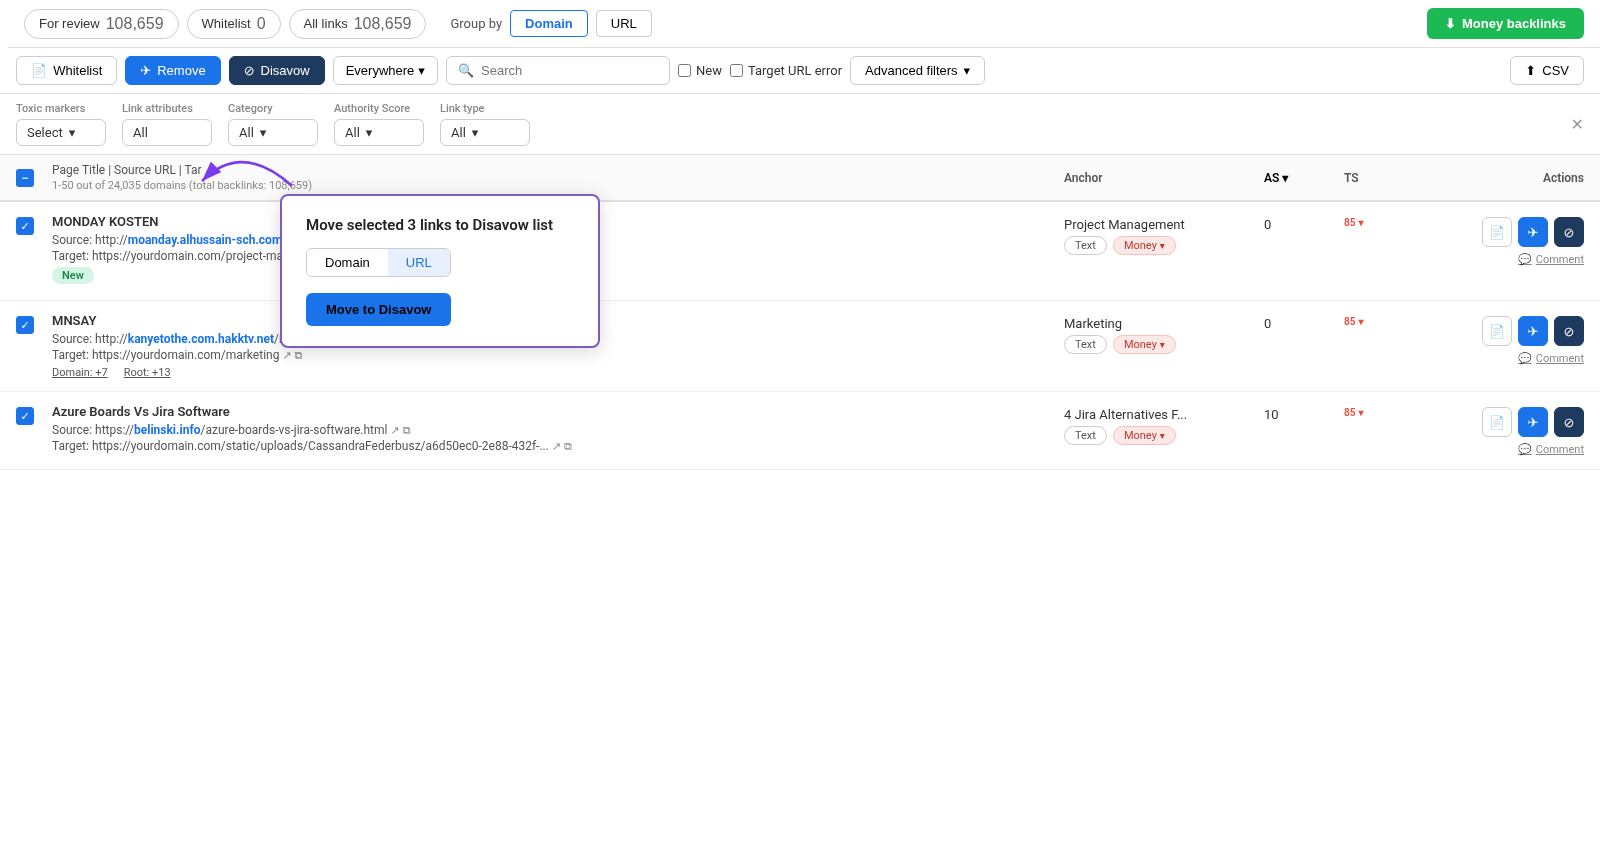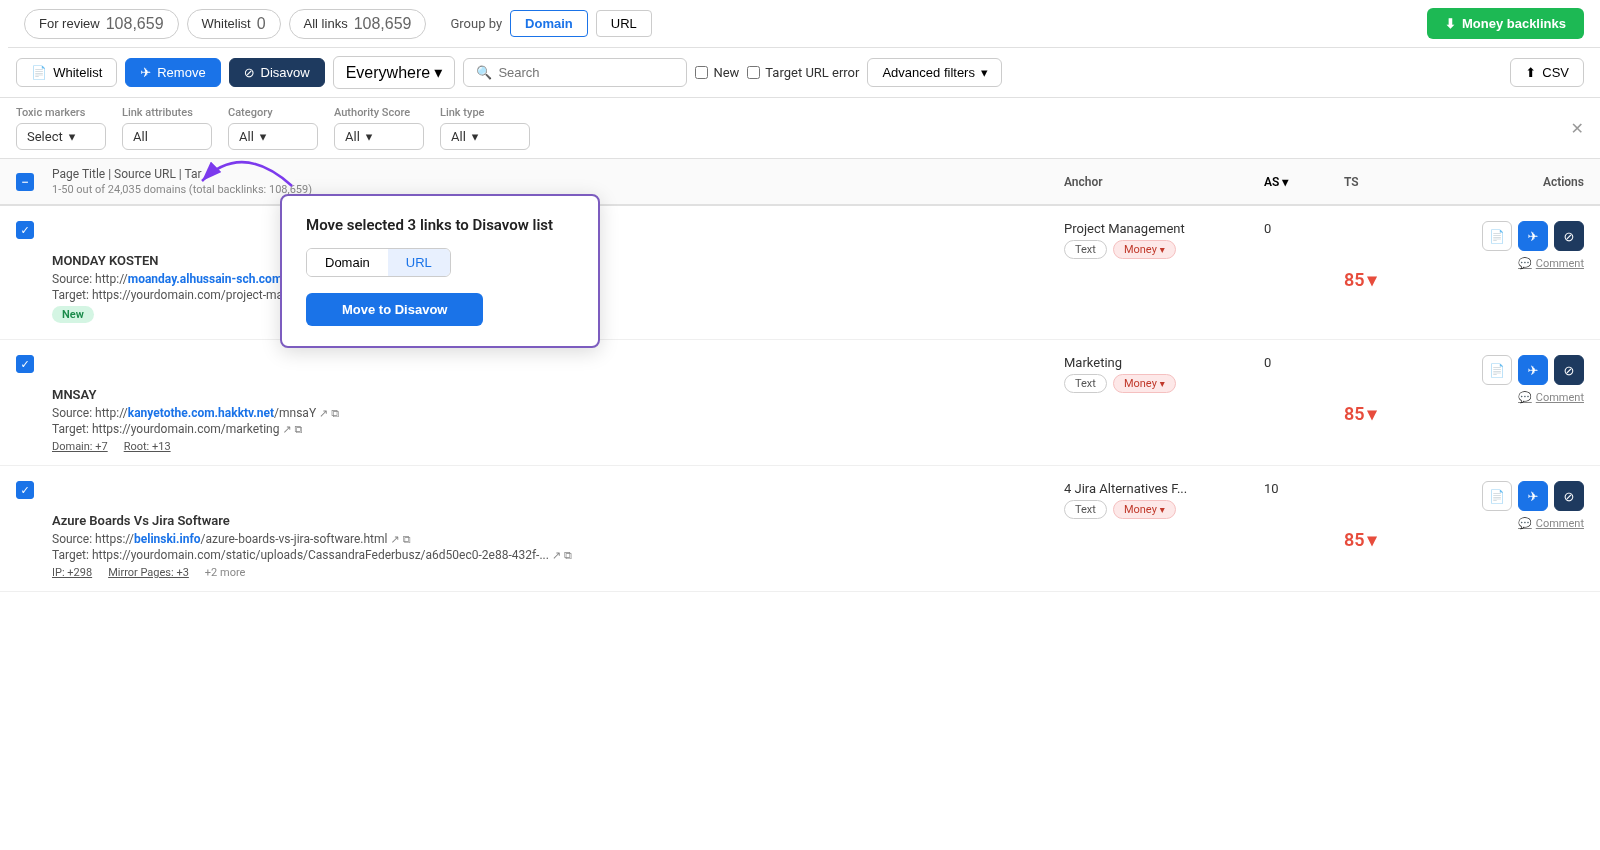--- a/index.html
+++ b/index.html
@@ -11,70 +11,70 @@
     .tab-btn .count { color: #666; font-size: 16px; }
     .group-btn { border: 1.5px solid #ccc; border-radius: 4px; padding: 5px 14px; background: #fff; cursor: pointer; font-size: 13px; }
     .group-btn.active { border-color: #1a73e8; color: #1a73e8; font-weight: 600; }
     .import-btn { margin-left: auto; background: #1db954; color: #fff; border: none; border-radius: 6px; padding: 8px 18px; font-size: 13px; cursor: pointer; display: flex; align-items: center; gap: 6px; font-weight: 600; }
 
     
     .action-bar { display: flex; align-items: center; padding: 8px 16px; border-bottom: 1px solid #e0e0e0; gap: 8px; position: relative; }
     .action-btn { border: 1.5px solid #ccc; border-radius: 6px; padding: 6px 14px; background: #fff; cursor: pointer; font-size: 13px; display: flex; align-items: center; gap: 6px; }
     .action-btn.remove { background: #1a73e8; color: #fff; border-color: #1a73e8; }
     .action-btn.disavow { background: #1e3a5f; color: #fff; border-color: #1e3a5f; }
-    .everywhere-btn { border: 1.5px solid #ccc; border-radius: 6px; padding: 6px 12px; background: #fff; cursor: pointer; font-size: 16px; display: flex; align-items: center; gap: 4px; }
+    .everywhere-btn { border: 1.5px solid #ccc; border-radius: 6px; padding: 6px 12px; background: #fff; cursor: pointer; font-size: 13px; display: flex; align-items: center; gap: 4px; }
     .search-box { border: 1.5px solid #ccc; border-radius: 6px; padding: 6px 12px; display: flex; align-items: center; gap: 6px; min-width: 180px; }
     .search-box input { border: none; outline: none; font-size: 13px; background: transparent; width: 100%; }
     .checkbox-filter { display: flex; align-items: center; gap: 5px; font-size: 13px; }
     .adv-filters-btn { border: 1.5px solid #ccc; border-radius: 6px; padding: 6px 14px; background: #fff; cursor: pointer; font-size: 13px; display: flex; align-items: center; gap: 6px; }
     .csv-btn { margin-left: auto; border: 1.5px solid #ccc; border-radius: 6px; padding: 6px 14px; background: #fff; cursor: pointer; font-size: 13px; display: flex; align-items: center; gap: 6px; }
 
     
     .filter-row { display: flex; align-items: center; padding: 8px 16px; border-bottom: 1px solid #e0e0e0; gap: 16px; }
     .filter-group { display: flex; flex-direction: column; gap: 4px; }
     .filter-label { font-size: 11px; color: #888; font-weight: 500; }
     .filter-select { border: 1.5px solid #ccc; border-radius: 6px; padding: 5px 10px; background: #fff; cursor: pointer; font-size: 13px; display: flex; align-items: center; gap: 6px; min-width: 90px; }
     .disavow-popup { position: absolute; top: 146px; left: 280px; background: #fff; border: 2.5px solid #7c5cbf; border-radius: 8px; padding: 20px 24px; z-index: 200; min-width: 320px; box-shadow: 0 4px 20px rgba(0,0,0,0.15); }
     .disavow-popup .popup-title { font-size: 15px; font-weight: 600; margin-bottom: 14px; color: #222; }
     .popup-type-btns { display: flex; gap: 0; border: 1.5px solid #ccc; border-radius: 6px; overflow: hidden; margin-bottom: 16px; width: fit-content; }
     .popup-type-btn { padding: 6px 18px; background: #fff; border: none; cursor: pointer; font-size: 13px; }
     .popup-type-btn.active { background: #e8f0fe; color: #1a73e8; border-right: 1.5px solid #ccc; }
     .popup-type-btn:last-child { border-right: none; }
-    .move-btn { background: #1a73e8; color: #ffffff; border: none; border-radius: 6px; padding: 9px 36px; font-size: 13px; cursor: pointer; font-weight: 600; }
+    .move-btn { background: #1a73e8; color: #000000; border: none; border-radius: 6px; padding: 9px 20px; font-size: 13px; cursor: pointer; font-weight: 600; }
 
     
     .table-header { display: flex; align-items: center; padding: 8px 16px; border-bottom: 2px solid #e0e0e0; background: #fafafa; }
     .col-check { width: 36px; flex-shrink: 0; }
     .col-main { flex: 1; font-size: 12px; color: #555; }
     .col-anchor { width: 200px; flex-shrink: 0; font-size: 12px; color: #555; font-weight: 600; }
     .col-as { width: 80px; flex-shrink: 0; font-size: 12px; color: #000000; font-weight: 600; display: flex; align-items: center; gap: 3px; }
     .col-ts { width: 80px; flex-shrink: 0; font-size: 12px; color: #555; font-weight: 600; }
     .col-actions { width: 160px; flex-shrink: 0; font-size: 12px; color: #555; font-weight: 600; text-align: right; }
     .row-count { font-size: 11px; color: #888; margin-top: 2px; }
 
     
     .table-row { display: flex; align-items: flex-start; padding: 12px 16px; border-bottom: 1px solid #efefef; }
     .row-check { width: 36px; flex-shrink: 0; padding-top: 3px; }
-    .row-main { flex: 1; margin-top: 35px; }
+    .row-main { flex: 1; }
     .row-title { font-size: 13px; font-weight: 600; color: #333; margin-bottom: 4px; }
     .row-source { font-size: 12px; color: #555; margin-bottom: 2px; }
     .row-source a { color: #1a73e8; text-decoration: none; }
     .row-source a.bold-part { font-weight: 700; color: #1a73e8; }
     .row-target { font-size: 12px; color: #555; margin-bottom: 4px; }
     .new-badge { display: inline-block; background: #d4f5e3; color: #1a8a4a; border-radius: 10px; padding: 2px 10px; font-size: 11px; font-weight: 600; margin-bottom: 4px; }
     .row-meta { font-size: 11px; color: #888; display: flex; gap: 16px; flex-wrap: wrap; }
     .row-meta a { color: #555; text-decoration: underline; cursor: pointer; }
     .row-anchor-col { width: 200px; flex-shrink: 0; display: flex; flex-direction: column; gap: 4px; padding-top: 3px; }
     .anchor-category { font-size: 13px; color: #333; }
     .anchor-tags { display: flex; gap: 6px; flex-wrap: wrap; }
     .tag { border: 1.5px solid #ccc; border-radius: 12px; padding: 2px 10px; font-size: 11px; color: #555; background: #fff; }
     .tag.money { background: #fde8e8; border-color: #f5c0c0; color: #c0392b; display: flex; align-items: center; gap: 3px; }
     .row-as { width: 80px; flex-shrink: 0; font-size: 13px; color: #333; padding-top: 3px; }
     .row-ts { width: 80px; flex-shrink: 0; padding-top: 3px; }
-    .ts-val { font-size: 18px; color: #e74c3c; font-weight: 600; display: flex; align-items: center; gap: 3px; margin-top: 48px; }
+    .ts-val { font-size: 10px; color: #e74c3c; font-weight: 600; display: flex; align-items: center; gap: 3px; }
     .row-actions-col { width: 160px; flex-shrink: 0; display: flex; flex-direction: column; align-items: flex-end; gap: 6px; padding-top: 3px; }
     .action-icons { display: flex; gap: 6px; }
     .act-icon { width: 30px; height: 30px; border-radius: 6px; border: 1.5px solid #ccc; background: #fff; cursor: pointer; display: flex; align-items: center; justify-content: center; font-size: 13px; }
     .act-icon.blue { background: #1a73e8; border-color: #1a73e8; color: #fff; }
     .act-icon.dark { background: #1e3a5f; border-color: #1e3a5f; color: #fff; }
     .comment-btn { font-size: 11px; color: #888; display: flex; align-items: center; gap: 4px; cursor: pointer; text-decoration: underline; }
 
     .minus-box { width: 18px; height: 18px; background: #1a73e8; border-radius: 3px; display: flex; align-items: center; justify-content: center; cursor: pointer; }
     .minus-box span { color: #fff; font-size: 14px; line-height: 1; }
     .check-box { width: 18px; height: 18px; background: #1a73e8; border-radius: 3px; border: none; display: flex; align-items: center; justify-content: center; cursor: pointer; }
@@ -327,25 +327,20 @@
         Source: https://<a class="bold-part">belinski.info</a>/azure-boards-vs-jira-software.html
         <span class="external-icon">↗</span>
         <span class="copy-icon">⧉</span>
       </div>
       <div class="row-target">
         Target: https://yourdomain.com/static/uploads/CassandraFederbusz/a6d50ec0-2e88-432f-...
         <span class="external-icon">↗</span>
         <span class="copy-icon">⧉</span>
       </div>
 
-      <div class="row-meta">
-          <a>IP: +298</a>
-          <a>Mirror Pages: +3</a>
-          <span style="cursor:pointer;">+2 more</span>
-        </div>
     </div>
     <div class="row-anchor-col">
       <div class="anchor-category">4 Jira Alternatives F...</div>
       <div class="anchor-tags">
           <span class="tag">Text</span>
           <span class="tag money">Money <span style="font-size:10px;">▾</span></span>
         </div>
     </div>
     <div class="row-as">10</div>
     <div class="row-ts">

